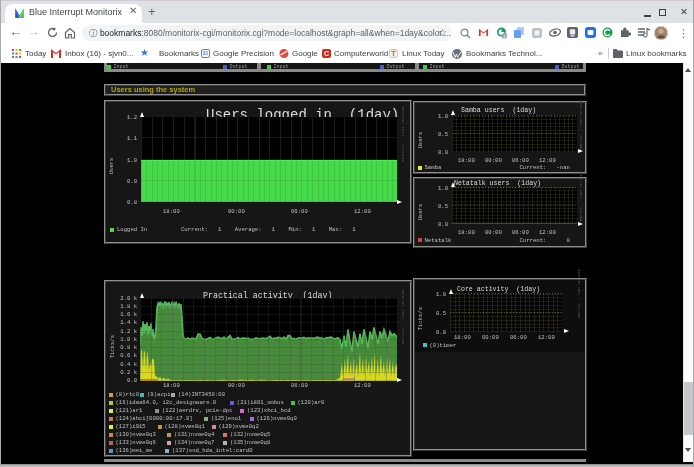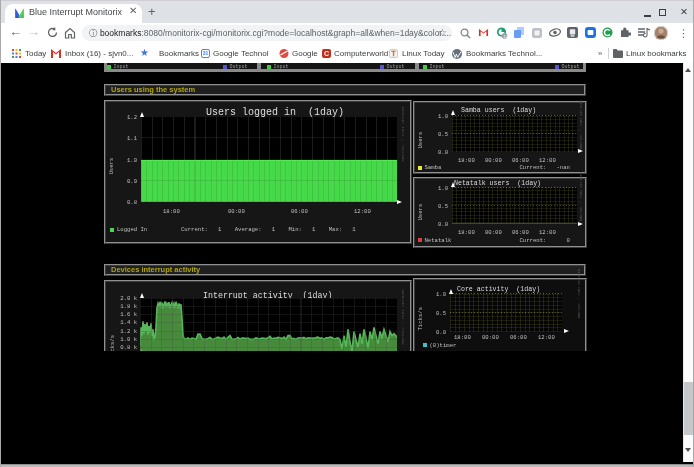--- a/index.html
+++ b/index.html
@@ -12,21 +12,21 @@
 #tabtitle{position:absolute;left:28px;top:5.5px;font-size:9px;color:#46494d}
 #tabx{position:absolute;left:126px;top:4px;font-size:10px;color:#5f6368}
 #newtab{position:absolute;left:147px;top:3px;font-size:13px;color:#5f6368}
 #toolbar{position:absolute;left:0;top:23px;width:694px;height:21px;background:#fff;border-left:1px solid #a9a9a9;border-right:1px solid #a9a9a9}
 .tbi{position:absolute;top:3px;font-size:11px;color:#5f6368}
 #pill{position:absolute;left:81px;top:2px;width:370px;height:16px;background:#f1f3f4;border-radius:8px;font-size:8.5px;color:#5f6368;line-height:16px;white-space:nowrap;overflow:hidden}
 #bookbar{position:absolute;left:0;top:44px;width:694px;height:19px;background:#fff;border-left:1px solid #a9a9a9;border-right:1px solid #a9a9a9}
 .bk{position:absolute;top:0;height:19px;line-height:19px;font-size:8px;color:#3c4043;white-space:nowrap}
 .fav{position:absolute;top:5px;width:9px;height:9px;border-radius:2px}
 
-#content{position:absolute;left:1px;top:63px;width:682px;height:288px;background:#000;overflow:hidden}
+#content{position:absolute;left:1px;top:63px;width:682px;height:401px;background:#000;overflow:hidden}
 
 .hdr{position:absolute;left:103px;width:482px;height:12px;background:#1f1f1f;border:2px ridge #909090;color:#b0a50a;font-weight:bold;font-size:7.5px;line-height:8.5px;padding-left:5px}
 .panel{position:absolute;background:#161616;border:2px ridge #909090}
 .mono{font-family:"Liberation Mono",monospace;position:absolute;white-space:pre}
 .g6{font-size:5.6px;color:#c0c0c0}
 .rot{transform:rotate(-90deg);transform-origin:center}
 .sq{display:inline-block;width:5px;height:5px;margin-right:3px;vertical-align:-0.5px}
 
 #sbar{position:absolute;left:683px;top:63px;width:10px;height:399px;background:#fbfbfb;border-left:1px solid #e8e8e8}
 #sthumb{position:absolute;left:684px;top:382px;width:9px;height:53px;background:#c5c8ca}
@@ -136,21 +136,21 @@
     <div class="bk" style="left:24px">Today</div>
     <svg class="abs" style="left:50px;top:5px" width="10" height="9" viewBox="0 0 10 9">
         <path d="M0 9 L0 0 L5 4 L10 0 L10 9 L8 9 L8 3 L5 5.5 L2 3 L2 9 Z" fill="#d93025"></path>
       </svg>
     <div class="bk" style="left:64px">Inbox (16) - sjvn0...</div>
     <div class="abs" style="left:139px;top:4px;font-size:10px;color:#4073d8;line-height:10px">★</div>
     <div class="bk" style="left:158px">Bookmarks</div>
     <div class="fav" style="left:200px;background:#fff;border:1px solid #4285f4">
         <div style="font-size:5px;color:#4285f4;text-align:center;line-height:7px;font-weight:bold">31</div>
       </div>
-    <div class="bk" style="left:212px">Google Technol</div>
+    <div class="bk" style="left:212px">Google Precision</div>
     <svg class="abs" style="left:278px;top:5px" width="10" height="9" viewBox="0 0 10 9">
         <circle cx="5" cy="4.5" r="4.5" fill="#e4493c"></circle>
         <path d="M1.5 6 L8.5 2" stroke="#fff" stroke-width="1.4"></path>
       </svg>
     <div class="bk" style="left:291px">Google</div>
     <div class="fav" style="left:321px;background:#c42d1c">
         <div style="font-size:7px;color:#fff;text-align:center;line-height:9px;font-weight:bold">C</div>
       </div>
     <div class="bk" style="left:333px">Computerworld</div>
     <div class="fav" style="left:388px;background:#f4f4f4;border:1px solid #ccc">
@@ -180,21 +180,21 @@
     <div class="mono" style="left:266px;top:1px;font-size:5px;color:#9f9f9f"><i class="sq" style="width:3.5px;height:3.5px;background:#44cc44"></i>Input</div>
     <div class="mono" style="left:379px;top:1px;font-size:5px;color:#9f9f9f"><i class="sq" style="width:3.5px;height:3.5px;background:#5555cc"></i>Output</div>
     <div class="mono" style="left:422px;top:1px;font-size:5px;color:#9f9f9f"><i class="sq" style="width:3.5px;height:3.5px;background:#44cc44"></i>Input</div>
     <div class="mono" style="left:554px;top:1px;font-size:5px;color:#9f9f9f"><i class="sq" style="width:3.5px;height:3.5px;background:#5555cc"></i>Output</div>
 
     <div class="hdr" style="top:21px">Users using the system</div>
     <div class="panel" id="pUsers" style="left:103px;top:37px;width:308px;height:144px"></div>
     <div class="panel" id="pSamba" style="left:412px;top:38px;width:174px;height:73px"></div>
     <div class="panel" id="pNeta" style="left:412px;top:114px;width:174px;height:71px"></div>
 
-    <div class="mono" style="left:205px;top:43.5px;font-size:10px;color:#ddd">Users logged in  (1day)</div>
+    <div class="mono" style="left:205px;top:43.5px;font-size:14px;color:#ddd">Users logged in  (1day)</div>
     <div class="abs" style="left:140px;top:54px;width:256px;height:85px;background:#000;
       background-image:repeating-linear-gradient(90deg,rgba(80,80,80,.35) 0 1px,transparent 1px 10.7px),repeating-linear-gradient(0deg,rgba(70,70,70,.3) 0 1px,transparent 1px 21.2px)"></div>
     <div class="abs" style="left:140px;top:97px;width:256px;height:42px;background:#46d94a;
       background-image:repeating-linear-gradient(90deg,rgba(0,0,0,.09) 0 1px,transparent 1px 5.35px),repeating-linear-gradient(0deg,rgba(0,0,0,.09) 0 1px,transparent 1px 21px);border-top:1px solid #52e856"></div>
     <div class="mono g6" style="left:116px;top:51px;width:20px;text-align:right">1.2</div>
     <div class="mono g6" style="left:116px;top:72px;width:20px;text-align:right">1.1</div>
     <div class="mono g6" style="left:116px;top:93.5px;width:20px;text-align:right">1.0</div>
     <div class="mono g6" style="left:116px;top:115px;width:20px;text-align:right">0.9</div>
     <div class="mono g6" style="left:116px;top:136px;width:20px;text-align:right">0.8</div>
     <div class="mono g6 rot" style="left:95px;top:93px;width:30px">Users</div>
@@ -235,25 +235,24 @@
     <div class="abs" style="left:449.5px;top:119px;width:0;height:0;border-left:2.5px solid transparent;border-right:2.5px solid transparent;border-bottom:5px solid #fff"></div>
     <div class="abs" style="left:576.5px;top:158.5px;width:0;height:0;border-top:2.5px solid transparent;border-bottom:2.5px solid transparent;border-left:5px solid #fff"></div>
     <div class="mono g6" style="left:457px;top:166px">18:00</div>
     <div class="mono g6" style="left:484px;top:166px">00:00</div>
     <div class="mono g6" style="left:511px;top:166px">06:00</div>
     <div class="mono g6" style="left:538px;top:166px">12:00</div>
     <div class="mono g6" style="left:416.5px;top:173.5px"><i class="sq" style="width:4px;height:4px;background:#cc4444"></i>Netatalk</div>
     <div class="mono g6" style="left:518.5px;top:173.5px">Current:      0</div>
     <div class="mono rot" style="left:558px;top:141px;width:44px;font-size:6px;color:#4f4f4f;transform:rotate(-90deg) scale(0.62)">RRDTOOL / TOBI OETIKER</div>
 
-    <div class="hdr" style="top:201px">Devices interrupt activity</div>
     <div class="panel" id="pInt" style="left:103px;top:217px;width:308px;height:177px"></div>
     <div class="panel" id="pCore" style="left:412px;top:215px;width:174px;height:173px"></div>
 
-    <div class="mono" style="left:202px;top:228px;font-size:8.3px;color:#ddd">Interrupt activity  (1day)</div>
+    <div class="mono" style="left:202px;top:228px;font-size:8.3px;color:#ddd">Practical activity  (1day)</div>
     <div class="abs" style="left:139px;top:234.5px;width:257px;height:83px;background:#000">
       <svg width="257" height="83" style="position:absolute;left:0;top:0">
         <path d="M0,83 L0,47.9 L1,29.4 L2,37.6 L3,23.2 L4,35.6 L5,26.1 L6,33.5 L7,24.4 L8,36.8 L9,28.1 L10,34.3 L11,25.3 L12,38.4 L13,31.4 L14,40.9 L15,39.3 L16,29.4 L17,9.6 L18,5.5 L19,8.8 L20,3.8 L21,7.9 L22,4.6 L23,10.4 L24,6.3 L25,3.4 L26,9.2 L27,5.5 L28,7.5 L29,4.2 L30,10.0 L31,6.7 L32,4.6 L33,8.8 L34,5.5 L35,9.6 L36,3.8 L37,7.1 L38,10.4 L39,5.5 L40,8.8 L41,6.3 L42,21.1 L43,36.8 L44,40.7 L46,41.2 L48,39.9 L50,41.4 L52,40.2 L54,40.6 L56,41.4 L58,36.0 L60,36.0 L62,40.5 L64,41.4 L66,41.3 L68,40.5 L70,39.5 L72,41.2 L74,41.0 L76,40.0 L78,39.2 L80,40.1 L82,40.6 L84,39.1 L86,41.4 L88,39.4 L90,37.6 L92,41.2 L94,41.3 L96,40.8 L98,39.5 L100,41.1 L102,40.1 L104,40.0 L106,40.6 L108,40.2 L110,41.4 L112,41.4 L114,41.0 L116,39.9 L118,40.5 L120,40.8 L122,40.1 L124,40.4 L126,40.8 L128,39.6 L130,38.4 L132,40.9 L134,40.1 L136,40.2 L138,39.4 L140,39.7 L142,40.8 L144,39.1 L146,41.3 L148,37.6 L150,37.6 L152,41.2 L154,40.3 L156,41.4 L158,39.9 L160,39.7 L162,40.1 L164,39.4 L166,40.8 L168,39.8 L170,40.1 L172,40.1 L174,40.4 L176,39.5 L178,39.2 L180,40.4 L182,39.9 L184,41.4 L186,39.8 L188,39.9 L190,39.1 L192,39.5 L194,40.8 L196,40.6 L198,39.9 L200,41.5 L202,50.8 L204,37.6 L206,49.2 L208,31.4 L210,43.8 L212,53.3 L214,33.5 L216,41.8 L218,49.2 L220,35.6 L222,45.9 L224,31.4 L226,39.7 L228,50.0 L230,33.5 L232,41.8 L234,29.4 L236,37.6 L238,45.9 L240,33.5 L242,39.7 L244,31.4 L246,37.6 L248,43.8 L250,33.5 L252,37.6 L254,35.6 L256,37.6 L257,39.7 L257,83 Z" fill="#478a3c"></path>
         <polyline points="0,47.9 1,29.4 2,37.6 3,23.2 4,35.6 5,26.1 6,33.5 7,24.4 8,36.8 9,28.1 10,34.3 11,25.3 12,38.4 13,31.4 14,40.9 15,39.3 16,29.4 17,9.6 18,5.5 19,8.8 20,3.8 21,7.9 22,4.6 23,10.4 24,6.3 25,3.4 26,9.2 27,5.5 28,7.5 29,4.2 30,10.0 31,6.7 32,4.6 33,8.8 34,5.5 35,9.6 36,3.8 37,7.1 38,10.4 39,5.5 40,8.8 41,6.3 42,21.1 43,36.8 44,40.7 46,41.2 48,39.9 50,41.4 52,40.2 54,40.6 56,41.4 58,36.0 60,36.0 62,40.5 64,41.4 66,41.3 68,40.5 70,39.5 72,41.2 74,41.0 76,40.0 78,39.2 80,40.1 82,40.6 84,39.1 86,41.4 88,39.4 90,37.6 92,41.2 94,41.3 96,40.8 98,39.5 100,41.1 102,40.1 104,40.0 106,40.6 108,40.2 110,41.4 112,41.4 114,41.0 116,39.9 118,40.5 120,40.8 122,40.1 124,40.4 126,40.8 128,39.6 130,38.4 132,40.9 134,40.1 136,40.2 138,39.4 140,39.7 142,40.8 144,39.1 146,41.3 148,37.6 150,37.6 152,41.2 154,40.3 156,41.4 158,39.9 160,39.7 162,40.1 164,39.4 166,40.8 168,39.8 170,40.1 172,40.1 174,40.4 176,39.5 178,39.2 180,40.4 182,39.9 184,41.4 186,39.8 188,39.9 190,39.1 192,39.5 194,40.8 196,40.6 198,39.9 200,41.5 202,50.8 204,37.6 206,49.2 208,31.4 210,43.8 212,53.3 214,33.5 216,41.8 218,49.2 220,35.6 222,45.9 224,31.4 226,39.7 228,50.0 230,33.5 232,41.8 234,29.4 236,37.6 238,45.9 240,33.5 242,39.7 244,31.4 246,37.6 248,43.8 250,33.5 252,37.6 254,35.6 256,37.6 257,39.7" fill="none" stroke="#57b75a" stroke-width="1.6"></polyline>
         <path d="M0,83 L0,78.9 L1,50.8 L2,53.3 L3,70.6 L4,52.1 L5,55.0 L6,72.7 L7,53.3 L8,58.2 L9,72.7 L10,64.4 L11,68.6 L12,61.5 L13,60.3 L14,62.4 L15,76.8 L16,78.9 L17,78.0 L18,80.9 L20,78.9 L22,81.3 L24,79.7 L26,81.8 L28,80.5 L30,81.8 L32,82.1 L36,82.2 L40,81.9 L44,82.2 L48,82.0 L52,82.1 L56,82.2 L60,82.0 L64,82.2 L68,82.0 L72,82.2 L76,82.2 L80,82.0 L84,81.8 L88,82.2 L92,82.1 L96,81.9 L100,81.8 L104,82.0 L108,82.1 L112,81.8 L116,82.2 L120,81.8 L124,82.1 L128,82.2 L132,82.2 L136,82.1 L140,81.9 L144,82.2 L148,82.0 L152,81.9 L156,82.1 L160,82.0 L164,82.2 L168,82.2 L172,82.2 L176,81.9 L180,82.0 L184,82.1 L188,82.0 L192,82.0 L196,82.1 L200,79.7 L202,64.4 L203,78.9 L205,60.3 L206,76.8 L208,56.2 L209,78.0 L211,62.4 L212,78.9 L214,58.2 L215,75.6 L217,64.4 L218,79.7 L220,54.1 L221,76.8 L223,60.3 L224,78.9 L226,56.2 L227,74.8 L229,62.4 L230,78.9 L232,58.2 L233,76.8 L235,54.1 L236,78.0 L238,60.3 L239,78.9 L241,56.2 L242,75.6 L244,62.4 L245,78.9 L247,58.2 L248,76.8 L250,60.3 L251,78.9 L253,62.4 L254,78.0 L256,64.4 L257,70.6 L257,83 Z" fill="#d8d81f"></path>
         <rect x="203" y="80.5" width="12" height="1.2" fill="#cc44cc"></rect>
         <rect x="0" y="81.3" width="18" height="1.2" fill="#cc5533"></rect>
       </svg>
       <div class="abs" style="left:0;top:0;width:257px;height:83px;background-image:repeating-linear-gradient(90deg,rgba(70,70,70,.28) 0 1px,transparent 1px 10.7px),repeating-linear-gradient(0deg,rgba(70,70,70,.25) 0 1px,transparent 1px 8.25px)"></div>
     </div>

